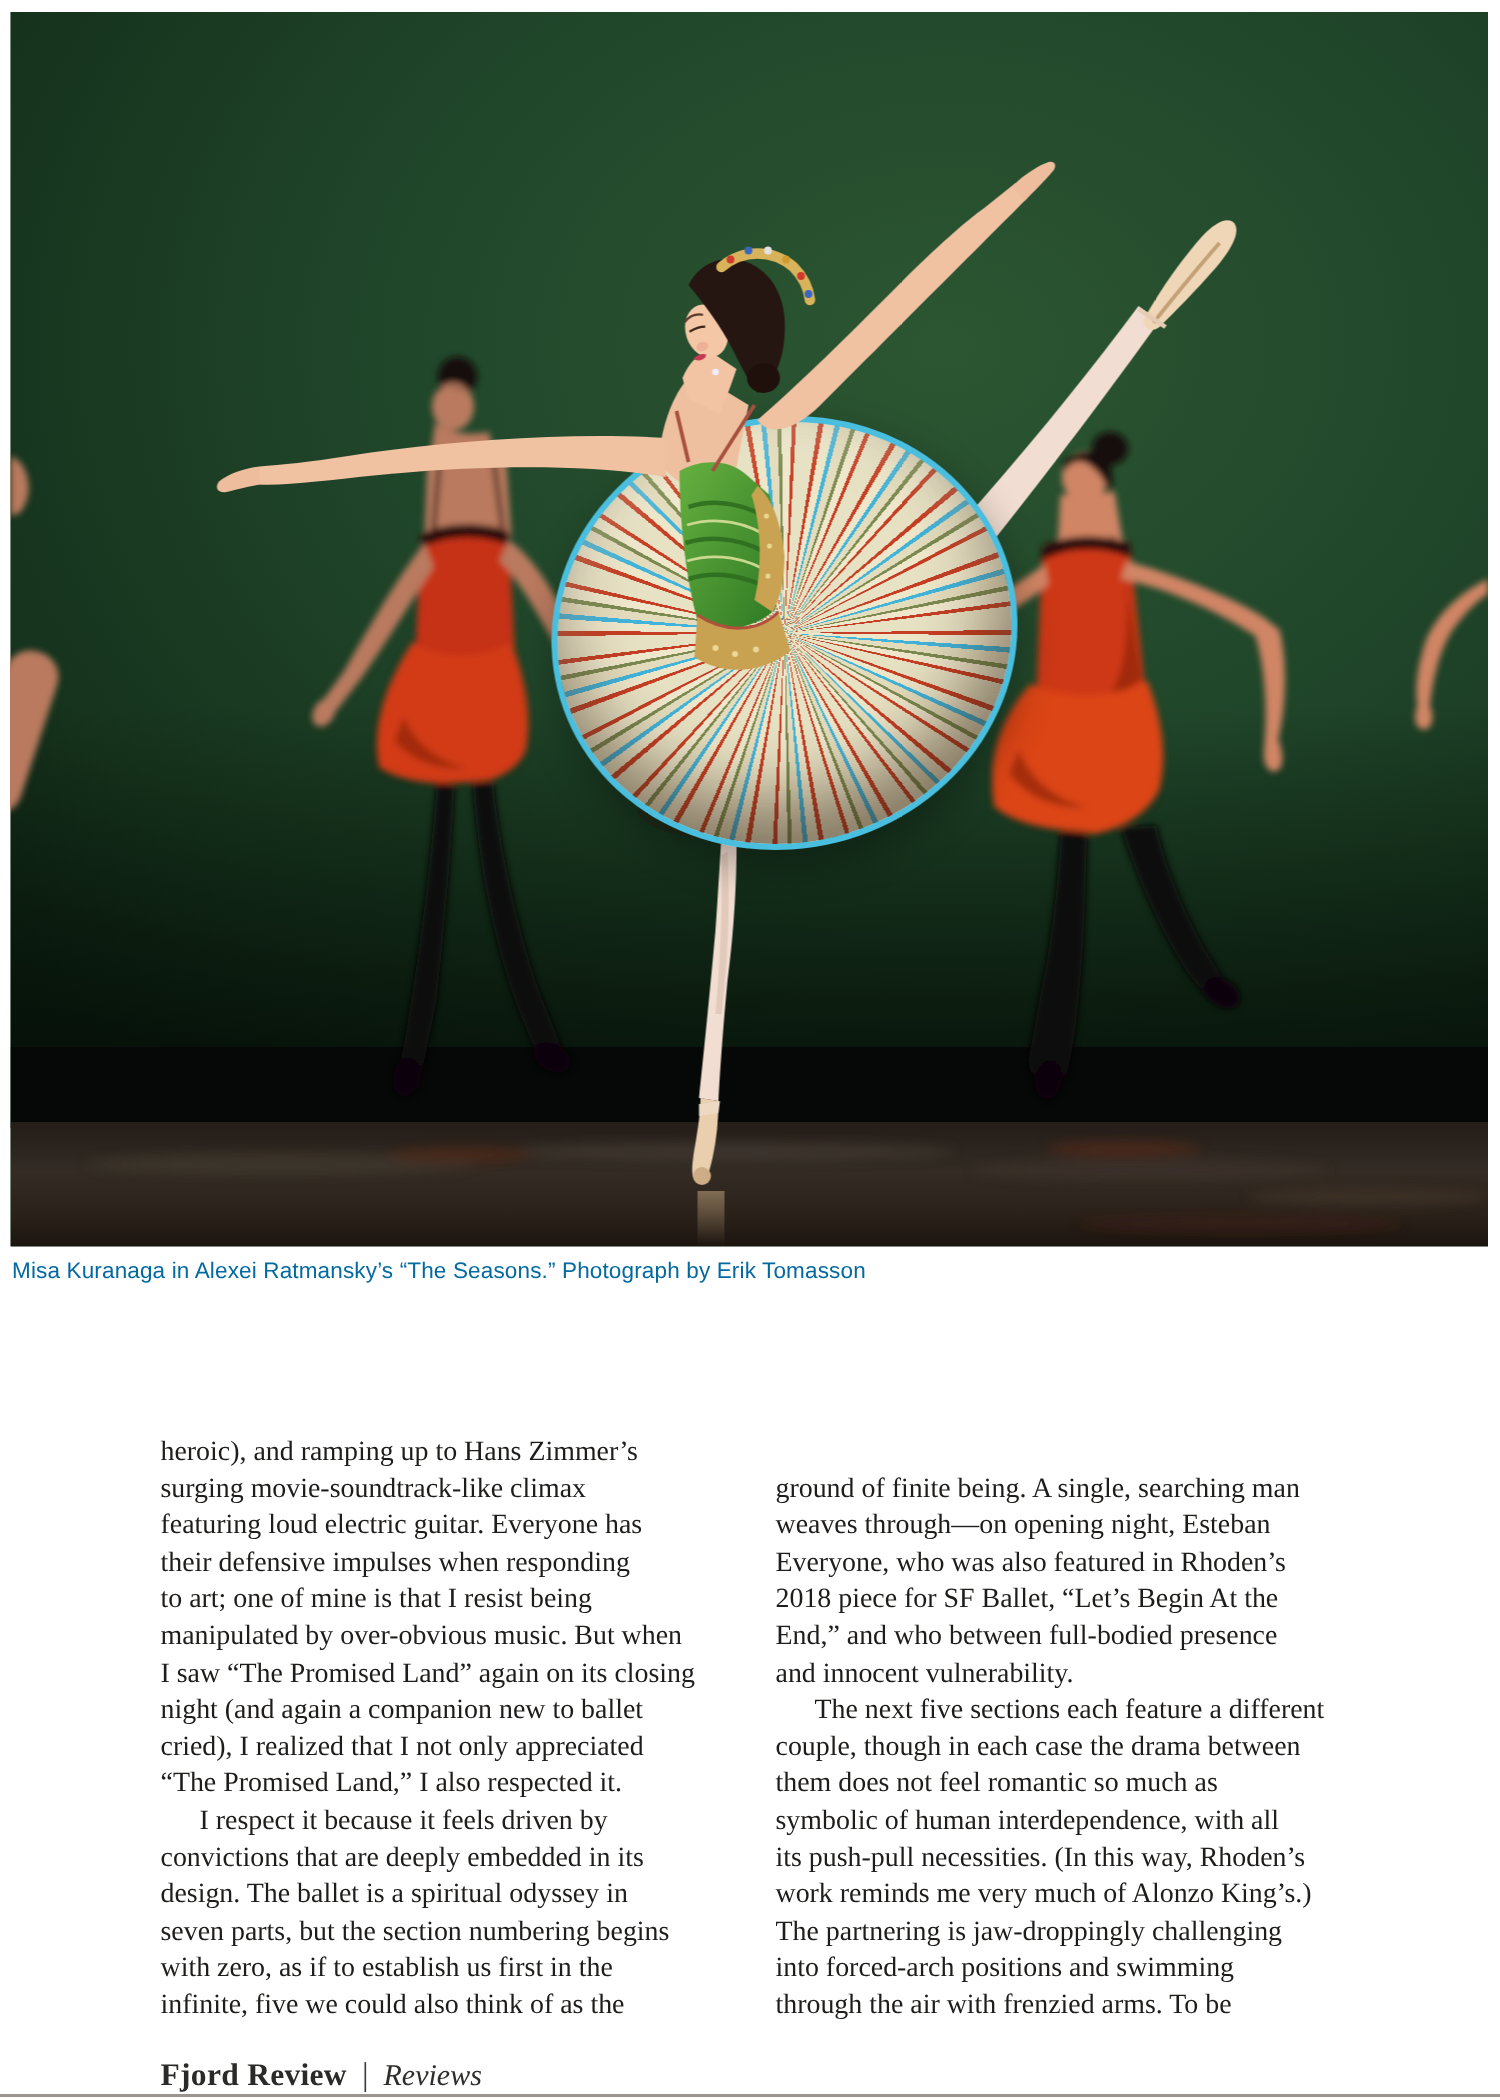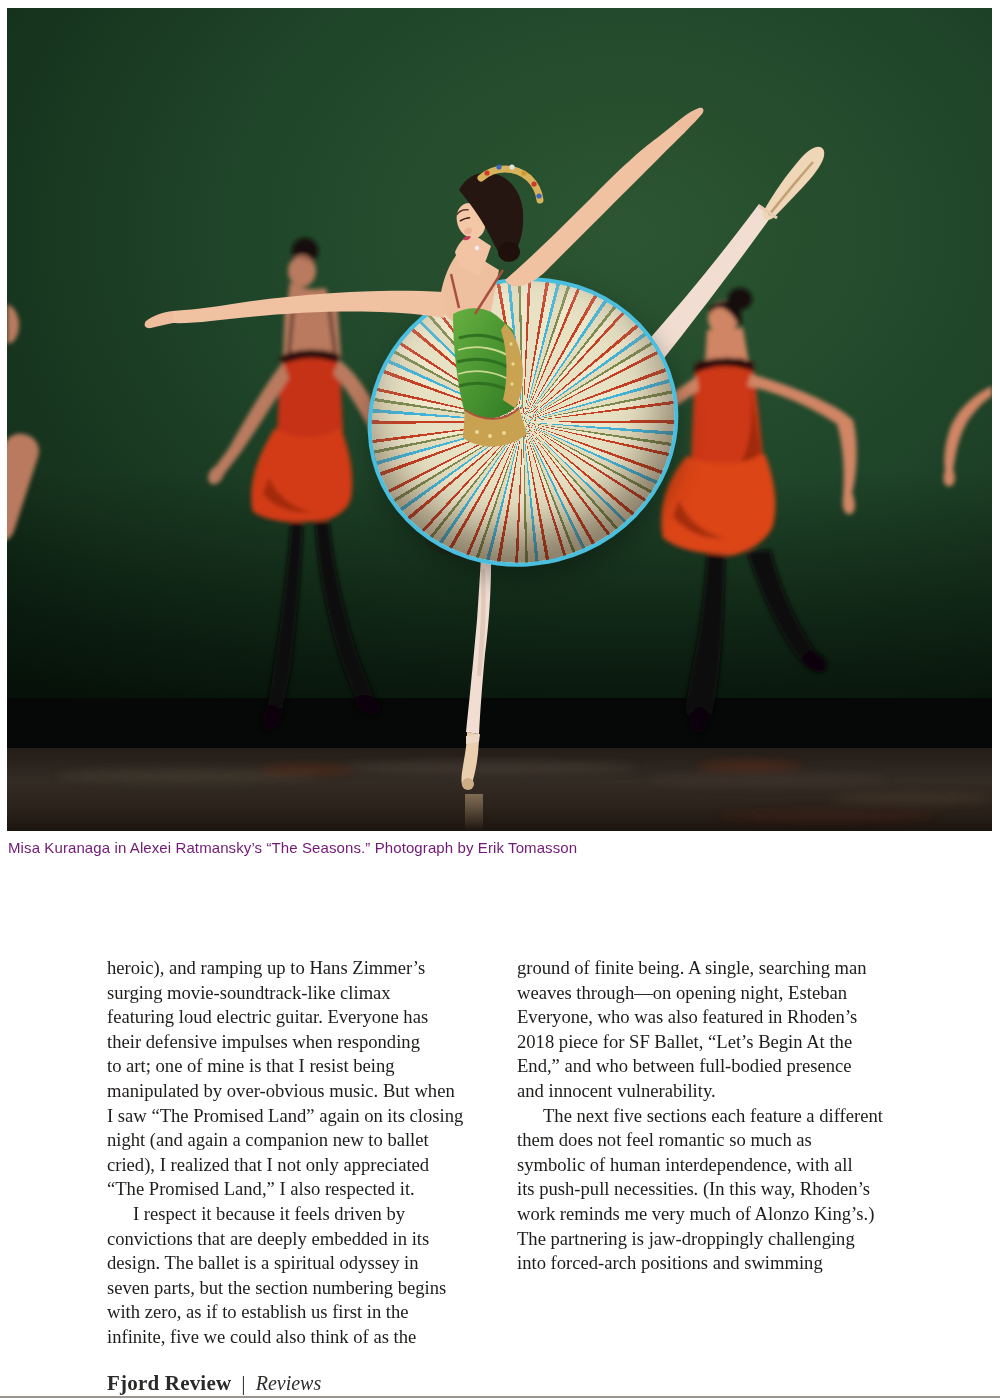--- a/index.html
+++ b/index.html
@@ -30,27 +30,27 @@
     box-shadow: inset 0 -28px 48px rgba(45,28,12,.55),
                 inset 0 18px 30px rgba(255,255,235,.22),
                 0 12px 26px rgba(0,0,0,.30);
   }
   .layer2 { z-index:3; }
 
   
   .caption {
     position:absolute; left:8px; top:839px; width:970px;
     font-family:"Liberation Sans", sans-serif;
-    font-size:15px; color:#701a75; letter-spacing:.1px;
+    font-size:15px; color:#0369a1; letter-spacing:.1px;
   }
 
   
   .columns {
     position:absolute; left:107px; top:956px;
-    display:flex; gap:23px; color:#1e1d1b;
+    display:flex; gap:23px; color:#1e1d1b;align-items:flex-end;
   }
   .col { width:387px; }
   .tline {
     font-size:18.6px; line-height:24.6px; white-space:pre;
     font-family:"Liberation Serif", serif;
   }
   .tline.indent { padding-left:26px; }
 
   
   .footer-num {
@@ -281,26 +281,28 @@
       <div class="tline">infinite, five we could also think of as the</div>
     </div>
   <div class="col">
       <div class="tline">ground of finite being. A single, searching man</div>
       <div class="tline">weaves through—on opening night, Esteban</div>
       <div class="tline">Everyone, who was also featured in Rhoden’s</div>
       <div class="tline">2018 piece for SF Ballet, “Let’s Begin At the</div>
       <div class="tline">End,” and who between full-bodied presence</div>
       <div class="tline">and innocent vulnerability.</div>
       <div class="tline indent">The next five sections each feature a different</div>
+      <div class="tline">couple, though in each case the drama between</div>
       <div class="tline">them does not feel romantic so much as</div>
       <div class="tline">symbolic of human interdependence, with all</div>
       <div class="tline">its push-pull necessities. (In this way, Rhoden’s</div>
       <div class="tline">work reminds me very much of Alonzo King’s.)</div>
       <div class="tline">The partnering is jaw-droppingly challenging</div>
       <div class="tline">into forced-arch positions and swimming</div>
+      <div class="tline">through the air with frenzied arms. To be</div>
     </div>
 </div>
 
 <div class="footer-num">128</div>
 <div class="footer-pub">
   <span class="pub-name">Fjord Review</span>
   <span class="pub-divider">|</span>
   <span class="pub-section">Reviews</span>
 </div>
 <div class="bottom-rule"></div>

